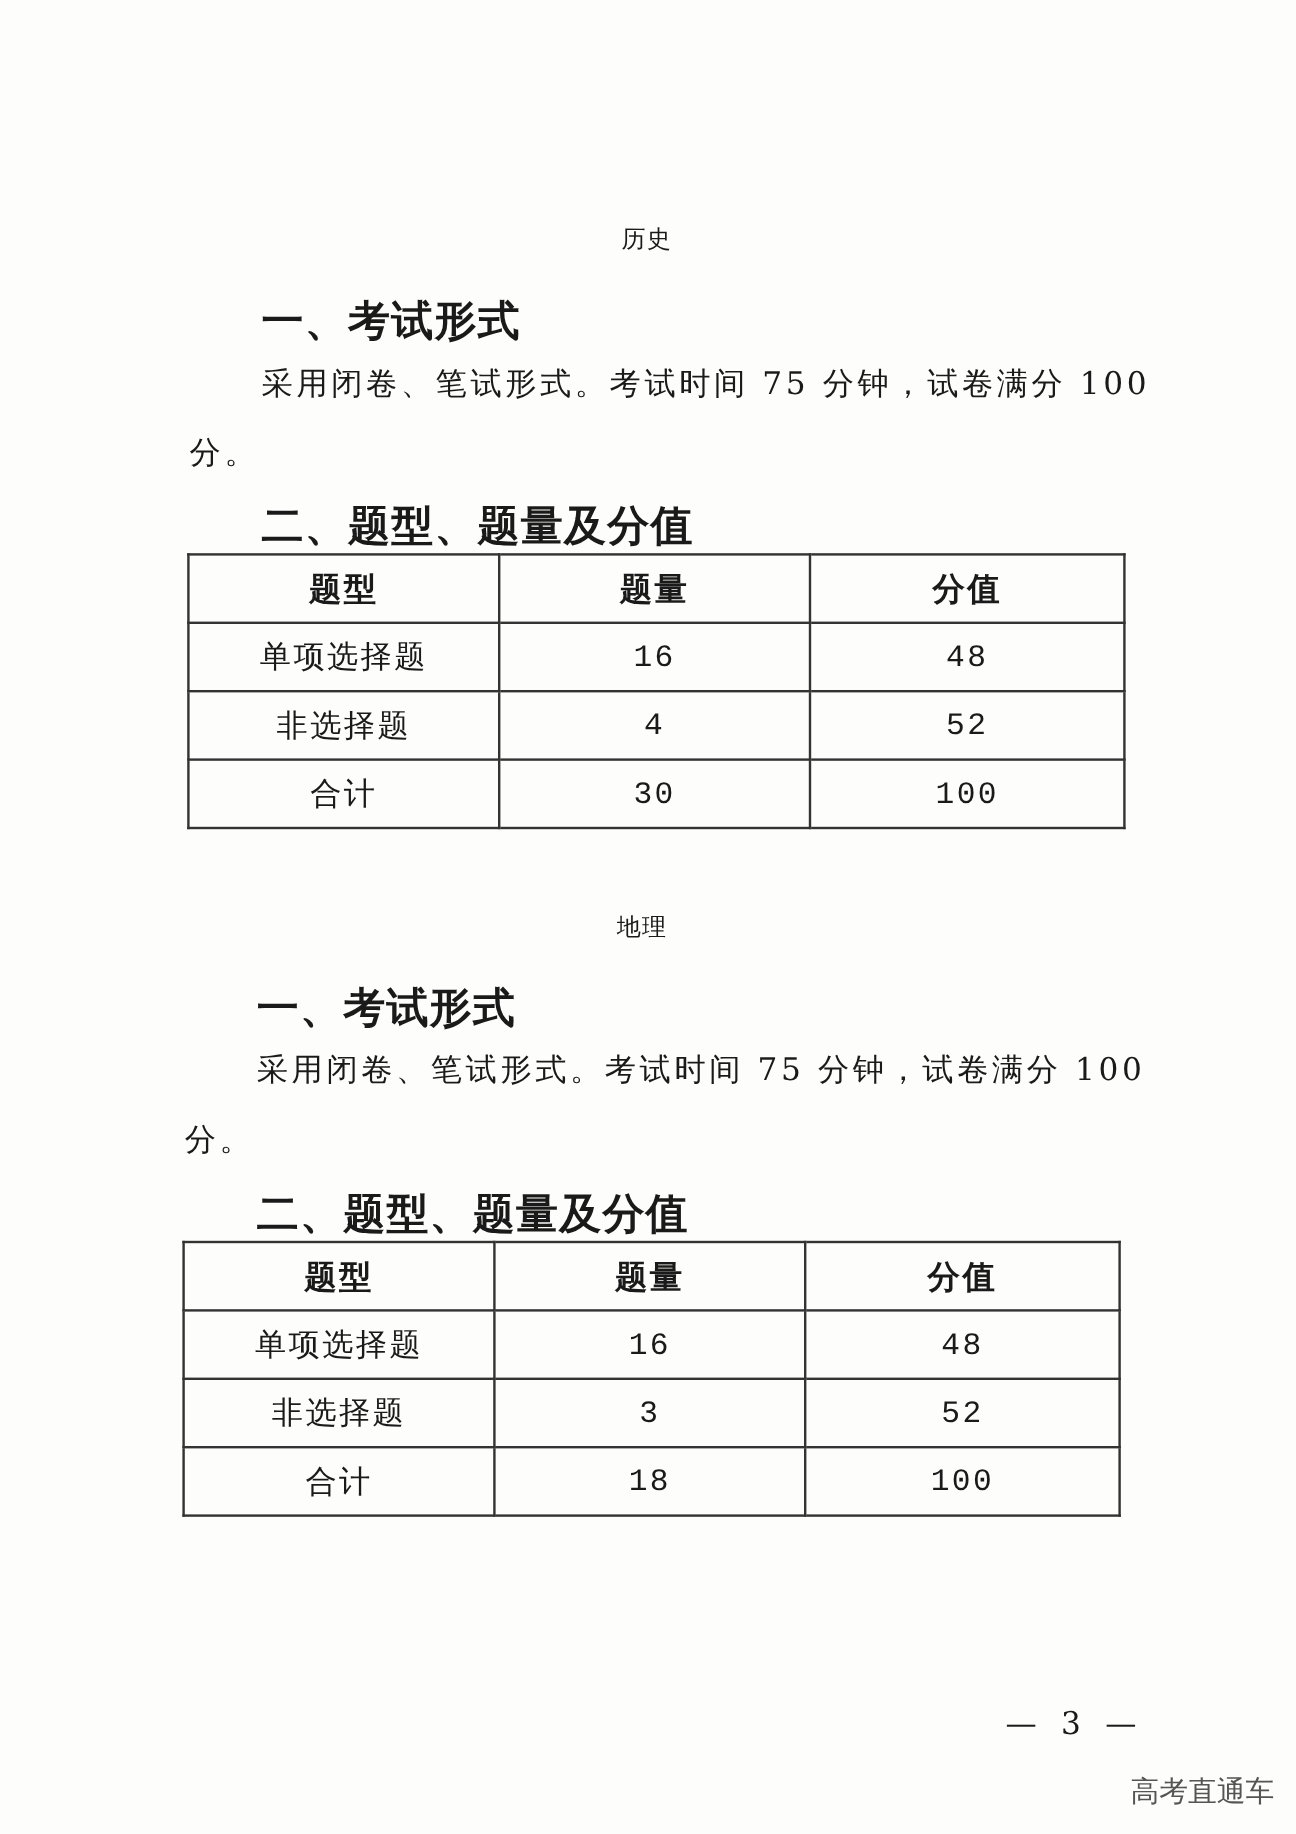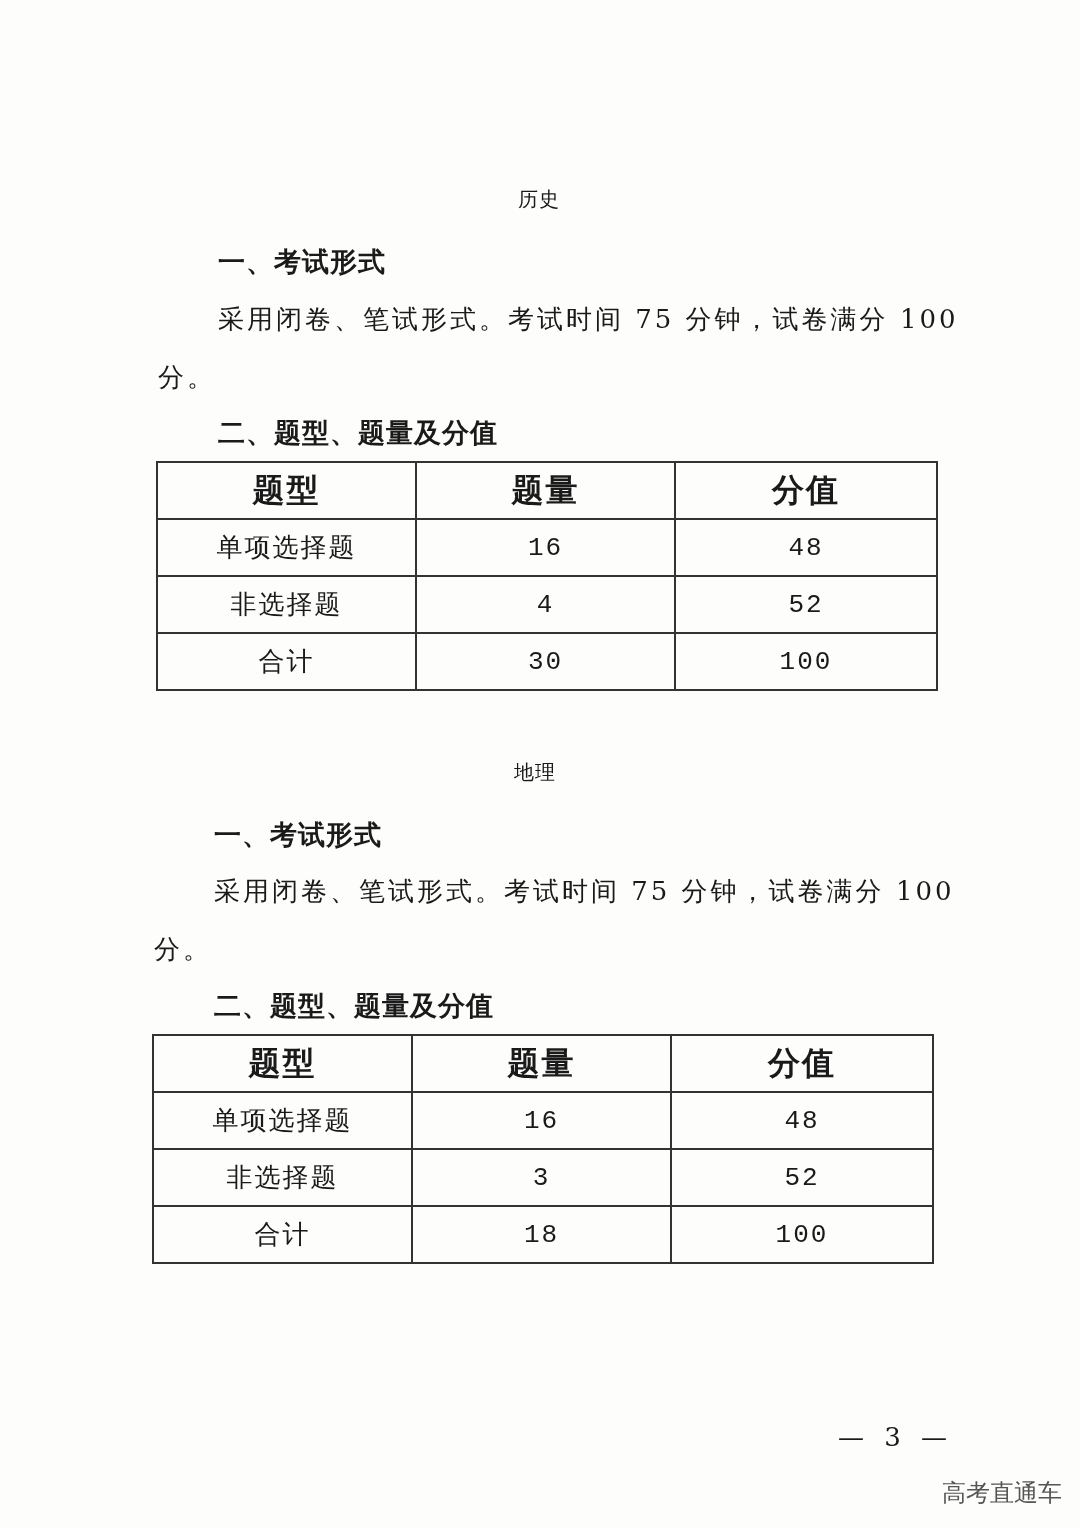--- a/index.html
+++ b/index.html
@@ -4,30 +4,30 @@
 <style>
   html, body { margin: 0; padding: 0; }
   body {
     width: 1080px; height: 1528px; position: relative; overflow: hidden;
     background: #fdfdfc;
     font-family: "DejaVu Serif", "Liberation Serif", serif;
     color: #1a1a1a;
   }
   .abs { position: absolute; }
   .title { font-size: 20px; letter-spacing: 1px; }
-  .heading { font-size: 27px; font-weight: bold; font-family: "DejaVu Sans", "Liberation Sans", sans-serif; letter-spacing: 1px; }
+  .heading { font-size: 35px; font-weight: bold; font-family: "DejaVu Sans", "Liberation Sans", sans-serif; letter-spacing: 1px; }
   .para { font-size: 26px; letter-spacing: 3px; white-space: nowrap; }
   table.spec {
     position: absolute; border-collapse: collapse; table-layout: fixed;
     font-size: 26px; letter-spacing: 2px;
   }
   table.spec td, table.spec th {
     border: 2px solid #333; text-align: center; font-weight: normal; height: 55px; padding: 0; font-family: Liberation Mono, monospace;
   }
-  table.spec th { font-family: "DejaVu Sans", "Liberation Sans", sans-serif; font-weight: bold; font-size: 32px; margin-left: 48px; }
+  table.spec th { font-family: "DejaVu Sans", "Liberation Sans", sans-serif; font-weight: bold; font-size: 27px; margin-left: 48px; }
   .pagenum { font-size: 26px; letter-spacing: 6px; }
   .watermark { font-family: Liberation Sans, sans-serif; font-size: 24px; color: #555; }
 </style>
 </head>
 <body>
 
 <div class="abs title" style="left:518px; top:186px;">历史</div>
 <div class="abs heading" style="left:218px; top:244px;">一、考试形式</div>
 <div class="abs para" style="left:218px; top:302px;">采用闭卷、笔试形式。考试时间 75 分钟，试卷满分 100</div>
 <div class="abs para" style="left:158px; top:360px;">分。</div>

